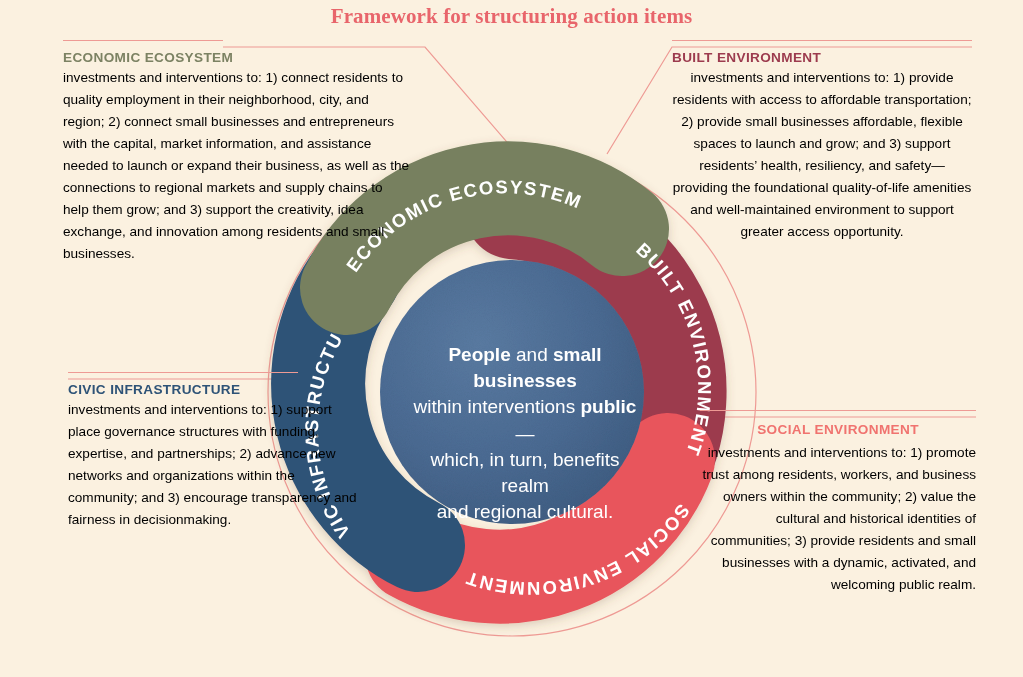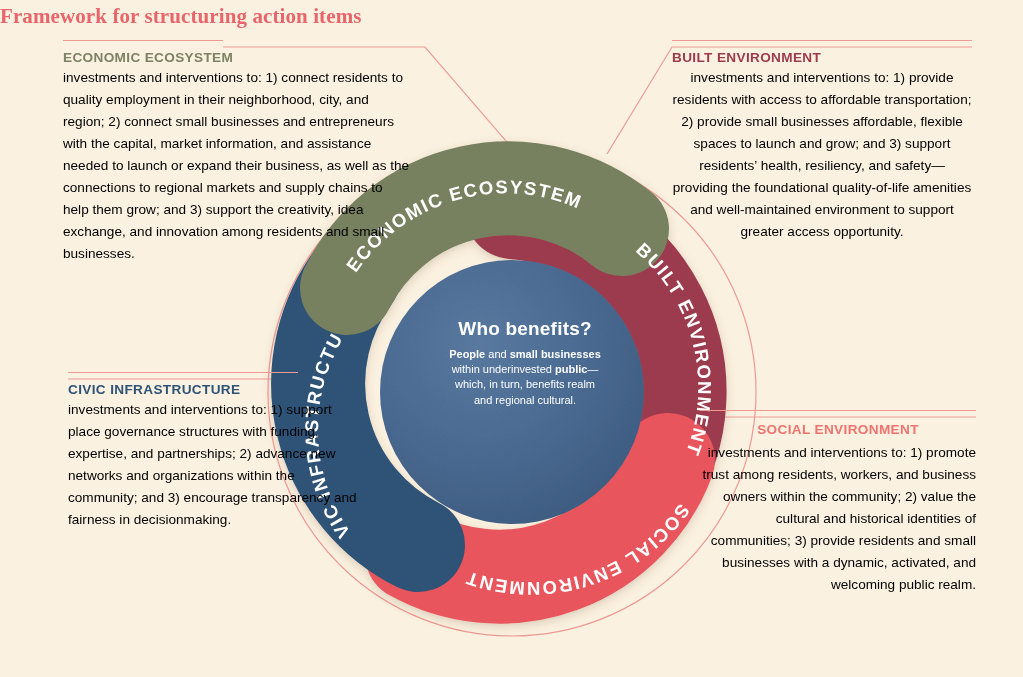--- a/index.html
+++ b/index.html
@@ -12,20 +12,21 @@
   #stage {
     position: relative;
     width: 1023px; height: 677px;
     background: #FBF1E0;
   }
 
   
   #title {
     position: absolute;
     top: 4px; left: 0; width: 1023px;
+    text-align: center;
     font-family: "Liberation Serif", serif;
     font-weight: bold;
     font-size: 21px;
     letter-spacing: 0.1px;
     color: #E8656B;
   }
 
   
   #connectors, #wheel {
     position: absolute; top: 0; left: 0;
@@ -76,22 +77,23 @@
     width: 238px;
     text-align: center;
     color: #FFFFFF;
   }
   #centre .q {
     font-size: 19px; font-weight: bold;
     letter-spacing: .2px;
     margin-bottom: 7px;
   }
   #centre .body {
-    font-size: 11px;
+    font-size: 19px;
     line-height: 1.38;
+    margin-top: 24px;
   }
   #centre .body b { font-weight: bold; }
 </style>
 </head>
 <body>
 
 <div id="stage">
 
   <div id="title">Framework for structuring action items</div>
 
@@ -157,24 +159,23 @@
       <text>
         <textPath href="#pathSocial" startOffset="50%" text-anchor="middle">SOCIAL ENVIRONMENT</textPath>
       </text>
       <text>
         <textPath href="#pathCivic" startOffset="50%" text-anchor="middle">CIVIC INFRASTRUCTURE</textPath>
       </text>
     </g>
   </svg>
 
   <div id="centre">
-    <div class="q">Who benefits?</div>
     <div class="body">
       <b>People</b><span> and </span><b>small businesses</b><br>
-      <span>within underinvested </span><b>public</b><span>—</span><br>
+      <span>within interventions </span><b>public</b><span>—</span><br>
       <span>which, in turn, benefits realm</span><br>
       <span>and regional cultural.</span>
     </div>
   </div>
 
   <div class="block" id="block-econ">
     <div class="rule"></div>
     <h2>ECONOMIC ECOSYSTEM</h2>
     <p>investments and interventions to: 1) connect residents to quality employment in their neighborhood, city, and region; 2) connect small businesses and entrepreneurs with the capital, market information, and assistance needed to launch or expand their business, as well as the connections to regional markets and supply chains to help them grow; and 3) support the creativity, idea exchange, and innovation among residents and small businesses.</p>
   </div>

